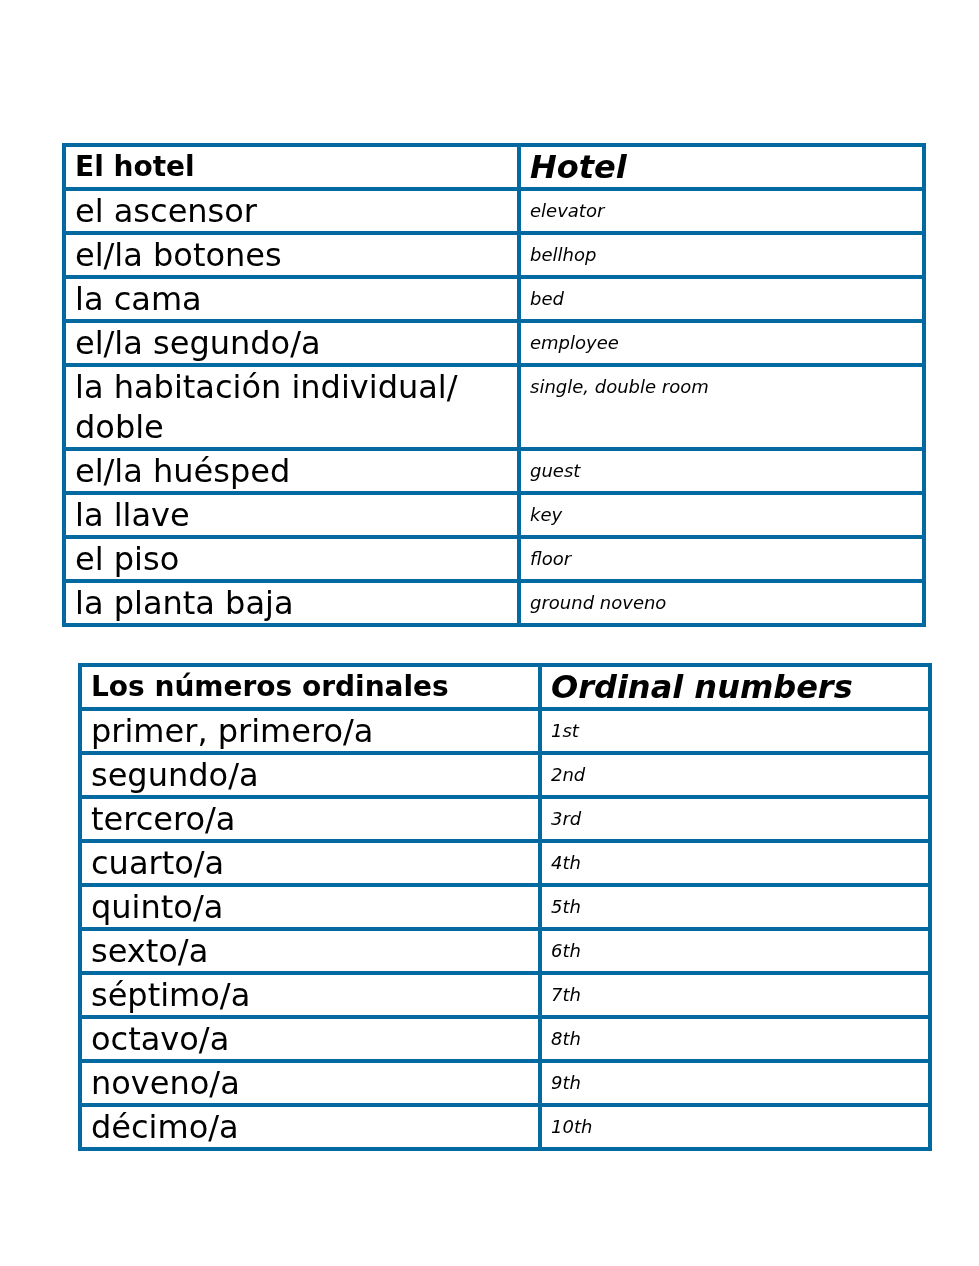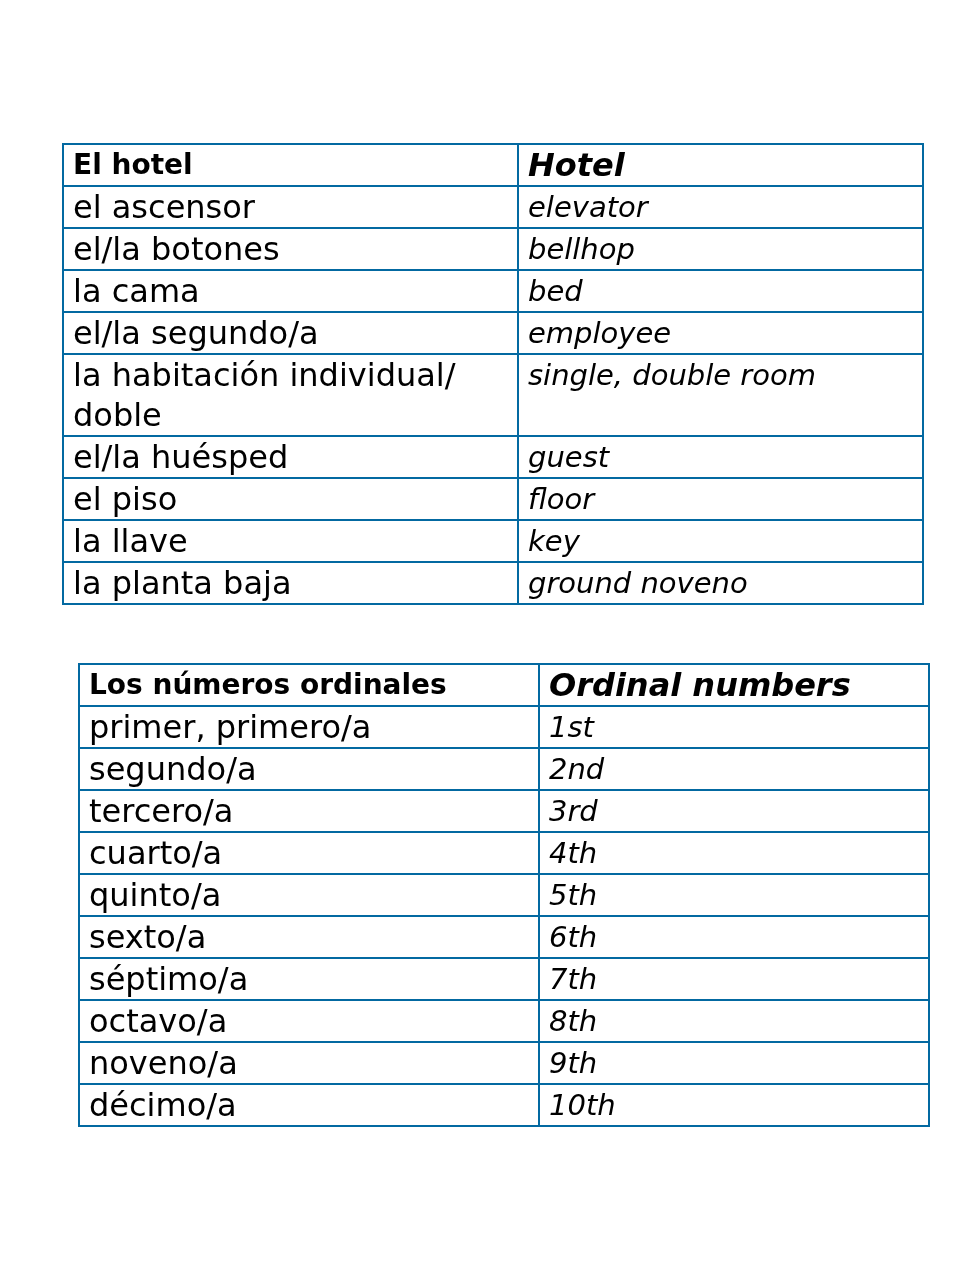--- a/index.html
+++ b/index.html
@@ -19,35 +19,35 @@
     position: absolute;
     border-collapse: collapse;
     table-layout: fixed;
     background: #ffffff;
   }
   table.table-hotel   { left: 62px; top: 143px; width: 860px; }
   table.table-ordinal { left: 78px; top: 663px; width: 850px; }
 
   table.vocab th,
   table.vocab td {
-    border: 2px solid #0369a1;
+    border: 4px solid #0369a1;
     vertical-align: top;
     padding: 0 6px 0 9px;
     height: 40px;
     line-height: 40px;
     text-align: left;
     overflow: hidden;
   }
   td.es, th.es {
     font-size: 32px;
     font-weight: normal;
     font-style: normal;
   }
   td.en, th.en {
-    font-size: 29px;
+    font-size: 18px;
     font-style: italic;
     font-weight: normal;
   }
   thead th.es {
     font-size: 28px;
     font-weight: bold;
   }
   thead th.en {
     font-size: 32px;
     font-weight: bold;
@@ -89,26 +89,26 @@
         </tr>
         <tr>
           <td class="es">la habitación individual/ doble</td>
           <td class="en">single, double room</td>
         </tr>
         <tr>
           <td class="es">el/la huésped</td>
           <td class="en">guest</td>
         </tr>
         <tr>
+          <td class="es">la llave</td>
+          <td class="en">key</td>
+        </tr>
+        <tr>
           <td class="es">el piso</td>
           <td class="en">floor</td>
-        </tr>
-        <tr>
-          <td class="es">la llave</td>
-          <td class="en">key</td>
         </tr>
         <tr>
           <td class="es">la planta baja</td>
           <td class="en">ground noveno</td>
         </tr>
       </tbody>
   </table>
 
   <table class="vocab table-ordinal">
     <colgroup>

